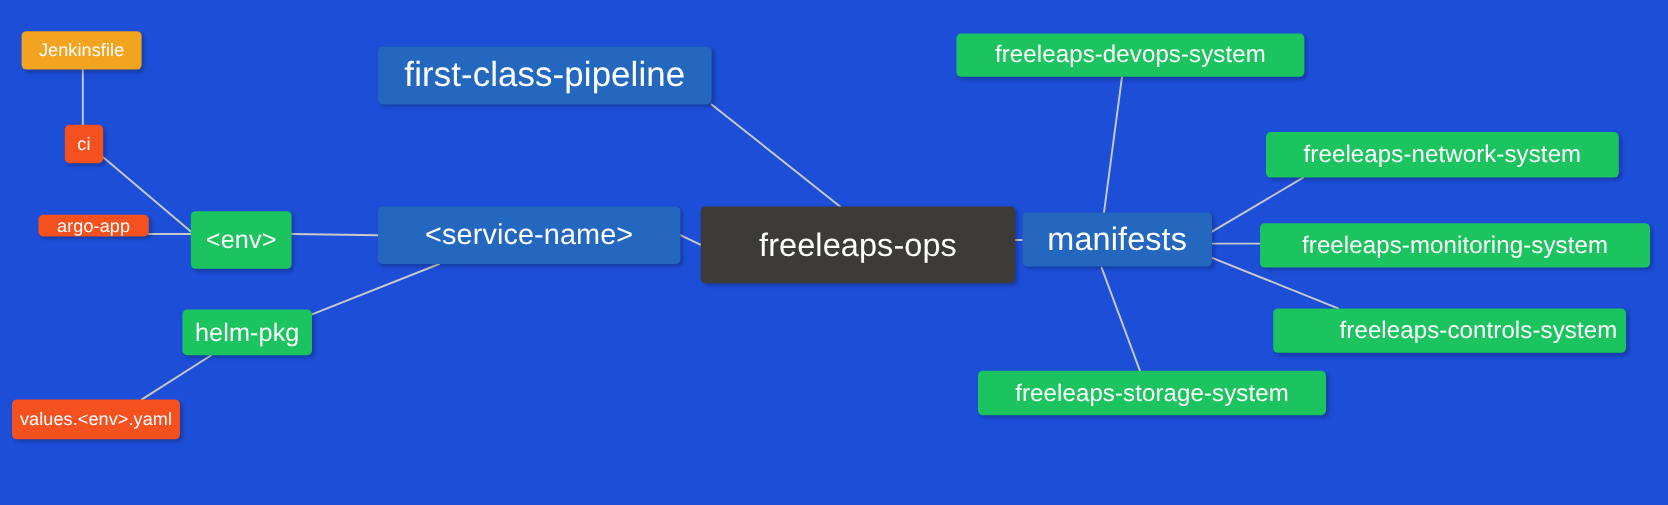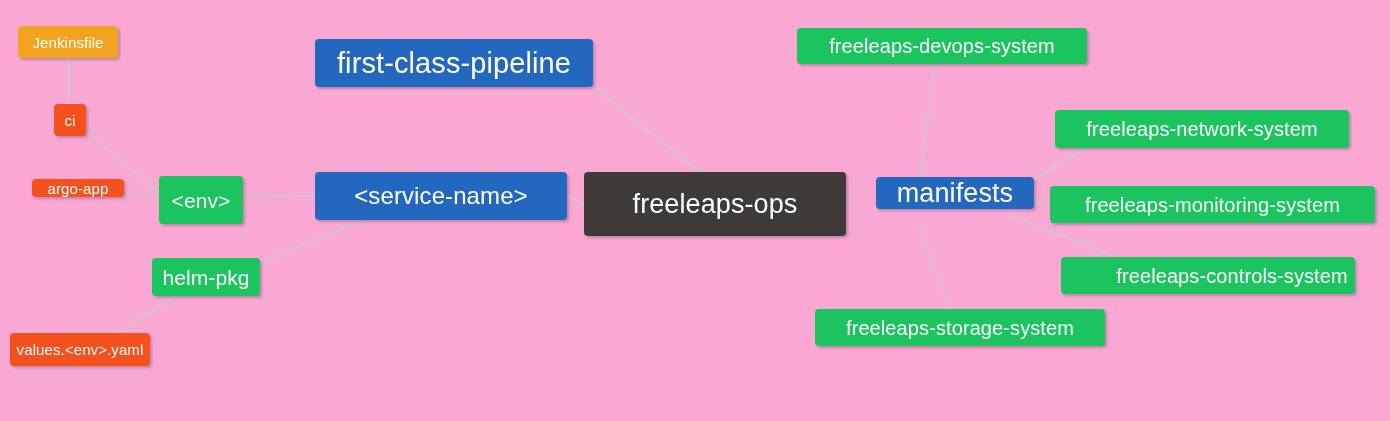--- a/index.html
+++ b/index.html
@@ -5,21 +5,21 @@
 <style>
   html,body{margin:0;padding:0;background:#ffffff;}
   body{
     font-family:"Liberation Sans", sans-serif;
     -webkit-font-smoothing:antialiased;
   }
   #stage{
     position:relative;
     width:1390px;
     height:421px;
-    background:#f9a8d4;
+    background:#1d4ed8;
     overflow:hidden;
   }
   #edges{
     position:absolute;
     left:0; top:0;
     width:1390px; height:421px;
     pointer-events:none;
   }
   .node{
     position:absolute;
@@ -81,21 +81,21 @@
       </div>
       <div class="node" style="left: 315px; top: 39px; width: 278px; height: 48px; background: rgb(36, 103, 190); font-size: 29px;">
         <span class="node-label">first-class-pipeline</span>
       </div>
       <div class="node" style="left: 315px; top: 172px; width: 252px; height: 48px; background: rgb(36, 103, 190); font-size: 24px;">
         <span class="node-label">&lt;service-name&gt;</span>
       </div>
       <div class="node" style="left: 584px; top: 172px; width: 262px; height: 64px; background: rgb(62, 58, 56); font-size: 27px; justify-content: center;">
         <span class="node-label">freeleaps-ops</span>
       </div>
-      <div class="node" style="left: 852px; top: 177px; width: 158px; height: 32px; background: rgb(36, 103, 190); font-size: 27px; margin-left: 24px;">
+      <div class="node" style="left: 852px; top: 177px; width: 158px; height: 45px; background: rgb(36, 103, 190); font-size: 27px;">
         <span class="node-label">manifests</span>
       </div>
       <div class="node" style="left: 797px; top: 28px; width: 290px; height: 36px; background: rgb(28, 196, 95); font-size: 20px;">
         <span class="node-label">freeleaps-devops-system</span>
       </div>
       <div class="node" style="left: 1055px; top: 110px; width: 294px; height: 38px; background: rgb(28, 196, 95); font-size: 20px;">
         <span class="node-label">freeleaps-network-system</span>
       </div>
       <div class="node" style="left: 1050px; top: 186px; width: 325px; height: 37px; background: rgb(28, 196, 95); font-size: 20px;">
         <span class="node-label">freeleaps-monitoring-system</span>

